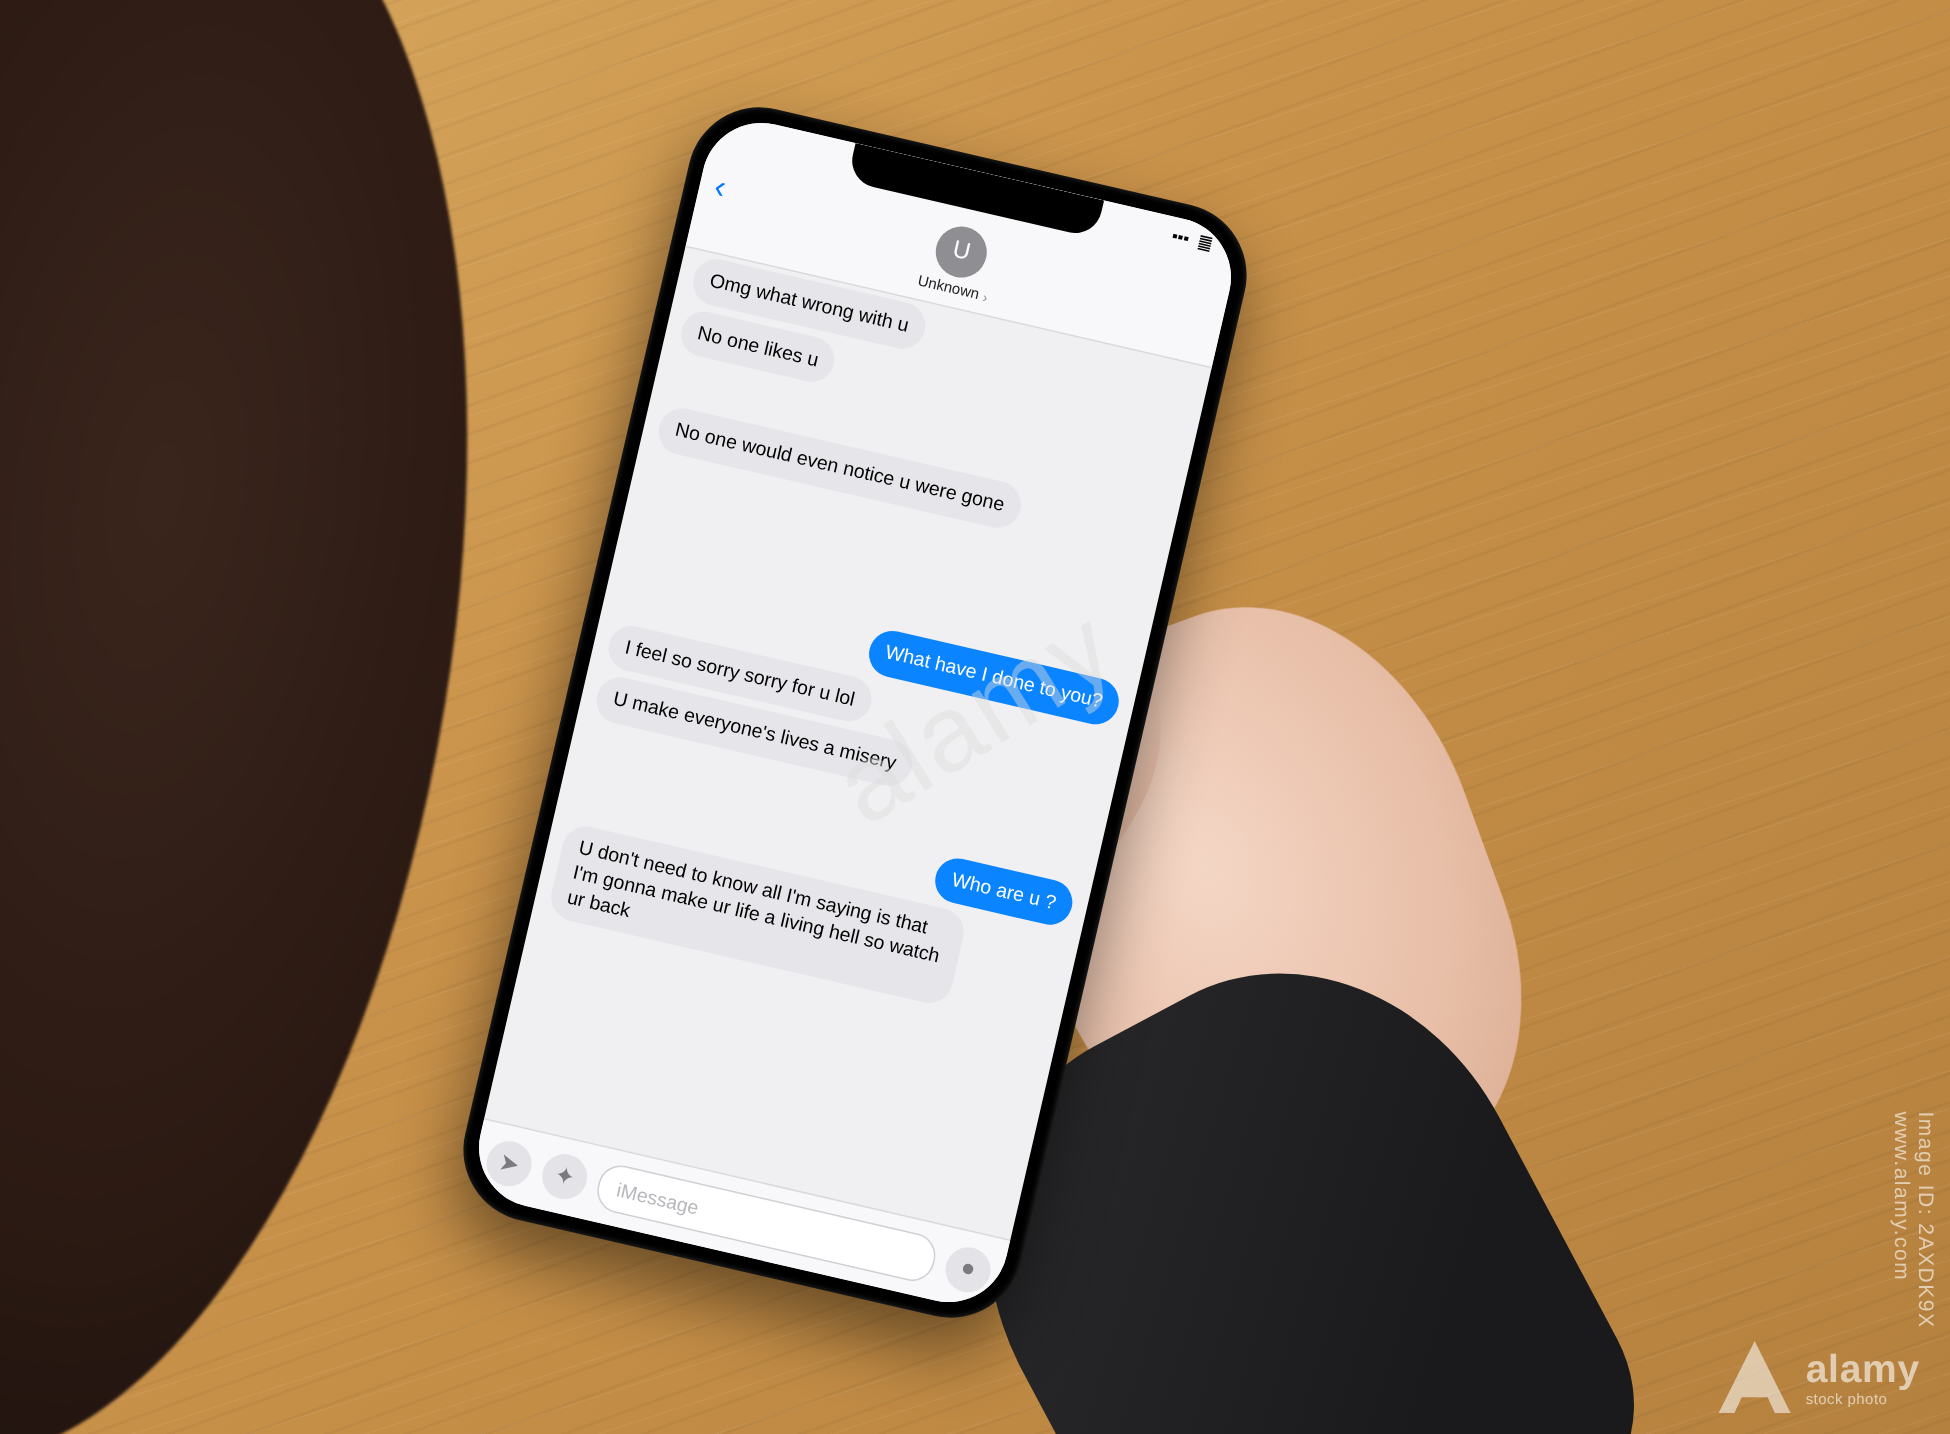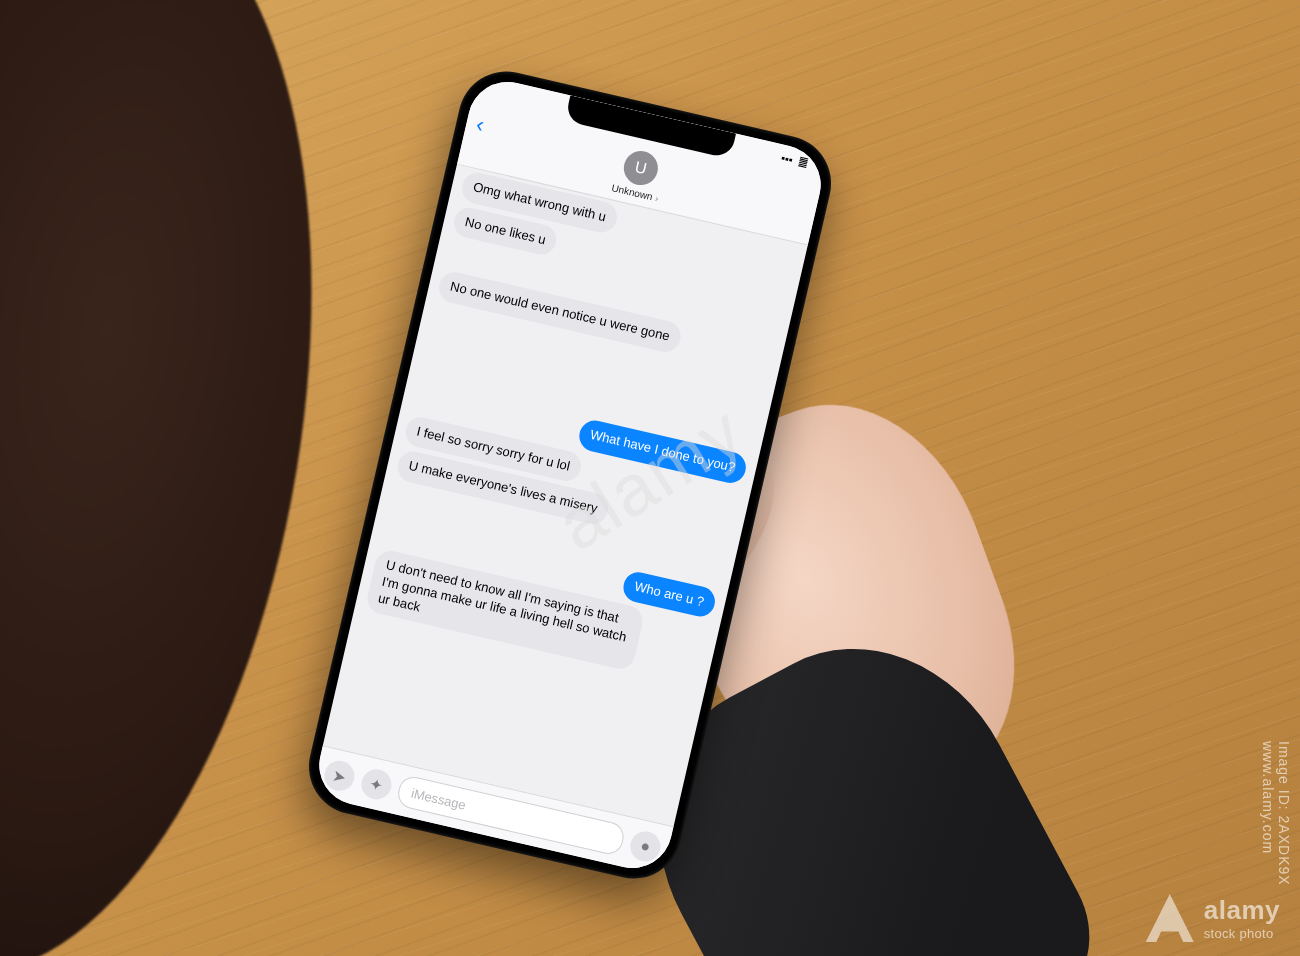--- a/index.html
+++ b/index.html
@@ -31,21 +31,21 @@
   .composer{position:absolute;bottom:0;left:0;right:0;height:50px;background:rgba(248,248,250,.97);border-top:1px solid #d9d9dc;display:flex;align-items:center;padding:0 8px;gap:8px;}
   .cbtn{width:30px;height:30px;border-radius:50%;background:#e4e4e8;color:#7a7a7f;display:flex;align-items:center;justify-content:center;font-size:16px;}
   .cinput{flex:1;height:30px;border:1px solid #d0d0d4;border-radius:15px;background:#fff;font-size:13px;color:#b7b7bc;display:flex;align-items:center;padding:0 12px;}
   
   .wm{position:absolute;color:rgba(255,255,255,.6);font-family:Arial,sans-serif;pointer-events:none;}
   .wm-diag{left:50%;top:50%;transform:translate(-50%,-50%) rotate(-32deg);font-size:72px;letter-spacing:2px;font-weight:500;color:rgba(220,220,220,.45);}
   .wm-logo{right:20px;bottom:14px;display:flex;align-items:center;gap:10px;}
   .wm-logo .a{width:48px;height:48px;background:#fff;opacity:.55;clip-path:polygon(50% 0,100% 100%,78% 100%,68% 78%,32% 78%,22% 100%,0 100%);}
   .wm-logo .txt{display:flex;flex-direction:column;color:rgba(255,255,255,.6);}
   .wm-logo .txt .t1{font-size:26px;font-weight:600;letter-spacing:.5px;}
-  .wm-logo .txt .t2{font-size:13px;letter-spacing:.3px;}
+  .wm-logo .txt .t2{font-size:10px;letter-spacing:.3px;}
   .wm-id{right:8px;bottom:70px;writing-mode:vertical-rl;font-size:14px;letter-spacing:1px;color:rgba(255,255,255,.6);}
 </style>
 </head>
 <body>
 
 <div class="scene">
   <div class="hair"></div>
   <div class="hand"></div>
   <div class="thumb"></div>
   <div class="sleeve"></div>

